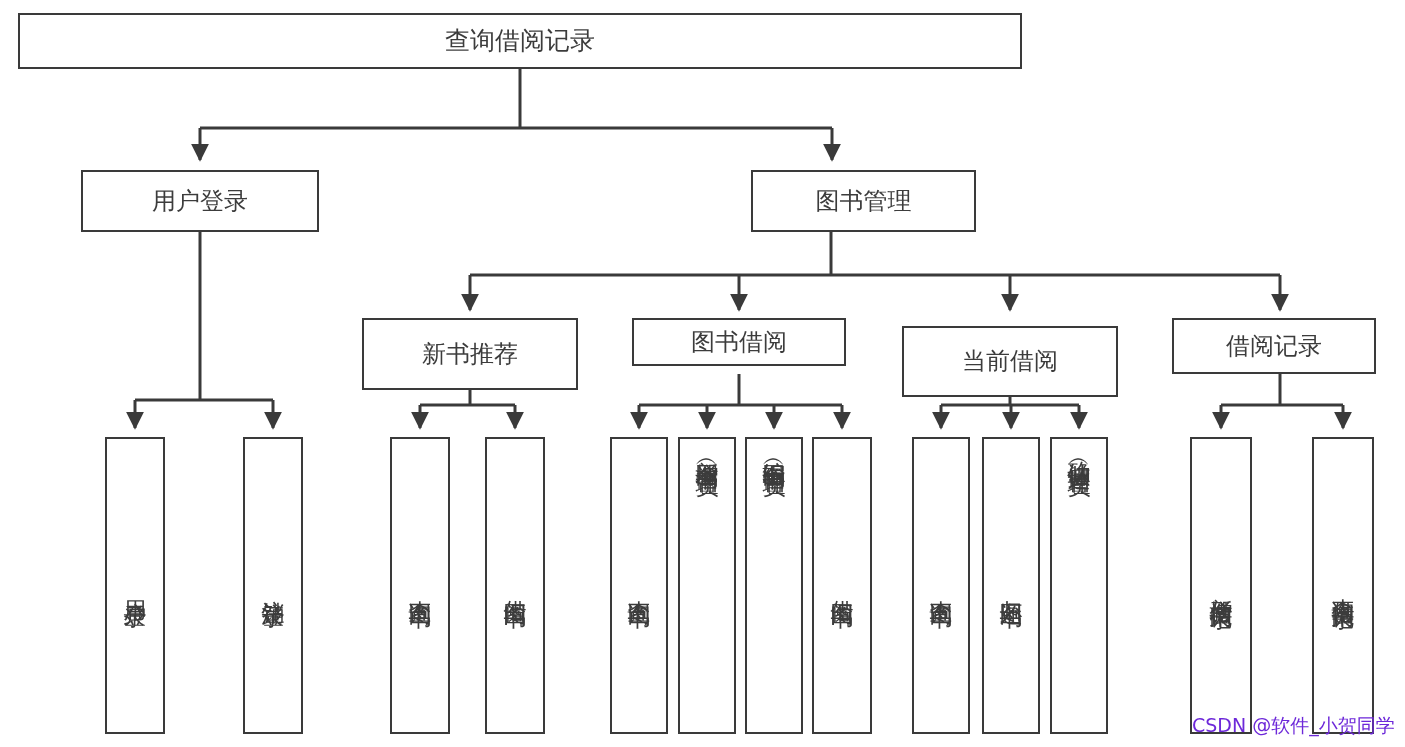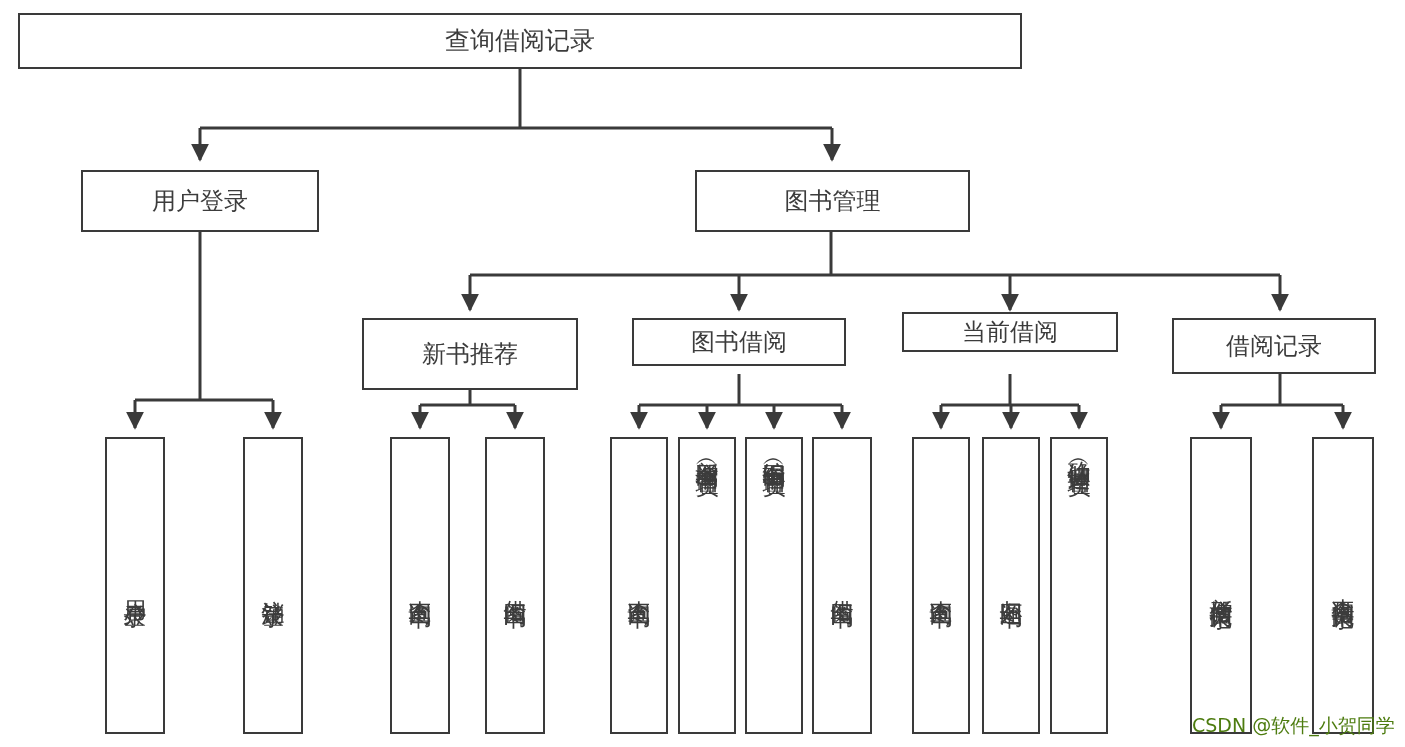--- a/index.html
+++ b/index.html
@@ -57,21 +57,21 @@
   }
   .node.leaf.align-mid {
     align-items: center;
     padding-top: 0;
   }
   #watermark {
     position: absolute;
     left: 1192px;
     top: 713px;
     font-size: 19px;
-    color: #4d7c0f;
+    color: #6d28d9;
     white-space: nowrap;
     font-family: "DejaVu Sans", "Liberation Sans", sans-serif;
     pointer-events: none;
   }
 </style>
 </head>
 <body>
 
 <div id="diagram-root">
 
@@ -125,31 +125,31 @@
     </g>
   </svg>
 
   <div class="node root" style="left: 18px; top: 13px; width: 1004px; height: 56px;">
     <span class="label">查询借阅记录</span>
   </div>
 
   <div class="node lvl2" style="left: 81px; top: 170px; width: 238px; height: 62px;">
     <span class="label">用户登录</span>
   </div>
-  <div class="node lvl2" style="left: 695px; top: 170px; width: 275px; height: 62px;">
+  <div class="node lvl2" style="left: 751px; top: 170px; width: 225px; height: 62px;">
     <span class="label">图书管理</span>
   </div>
 
   <div class="node lvl3" style="left: 362px; top: 318px; width: 216px; height: 72px;">
     <span class="label">新书推荐</span>
   </div>
   <div class="node lvl3" style="left: 632px; top: 318px; width: 214px; height: 48px;">
     <span class="label">图书借阅</span>
   </div>
-  <div class="node lvl3" style="left: 902px; top: 312px; width: 216px; height: 40px;">
+  <div class="node lvl3" style="left: 902px; top: 326px; width: 216px; height: 71px;">
     <span class="label">当前借阅</span>
   </div>
   <div class="node lvl3" style="left: 1172px; top: 318px; width: 204px; height: 56px;">
     <span class="label">借阅记录</span>
   </div>
 
   <div class="node leaf align-mid" style="left: 105px; top: 437px; width: 60px; height: 297px;">
     <span class="label">用户登录</span>
   </div>
   <div class="node leaf align-mid" style="left: 243px; top: 437px; width: 60px; height: 297px;">

